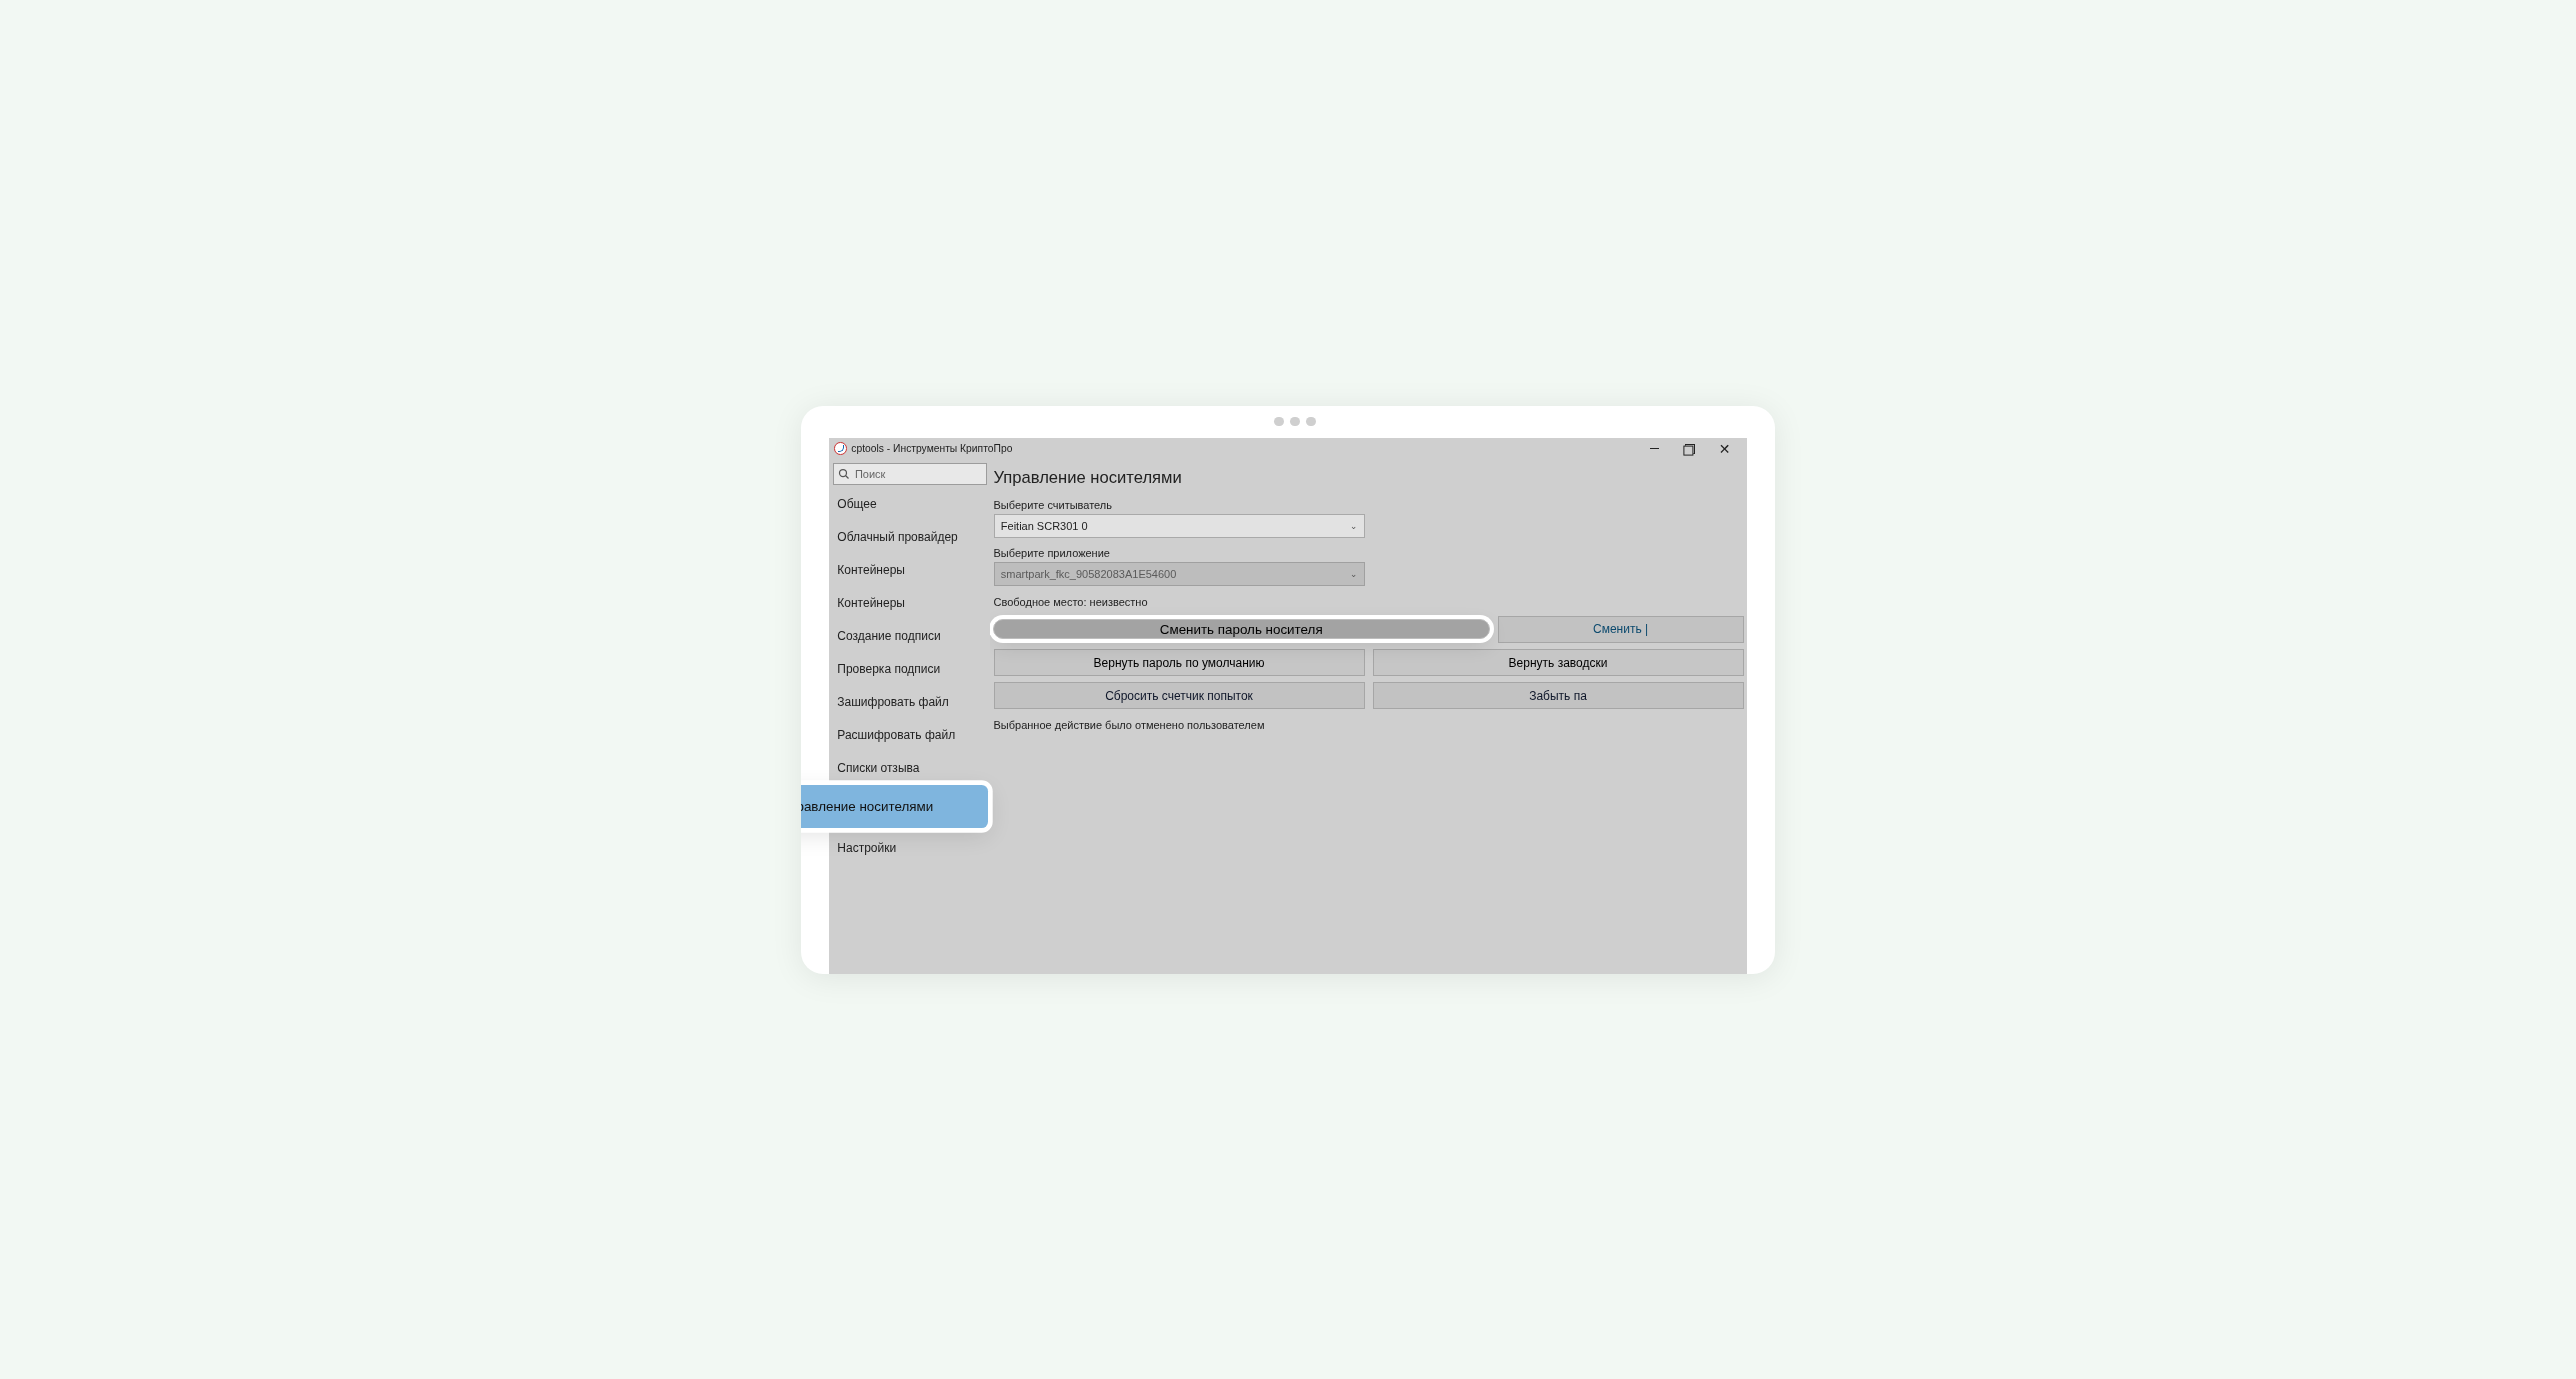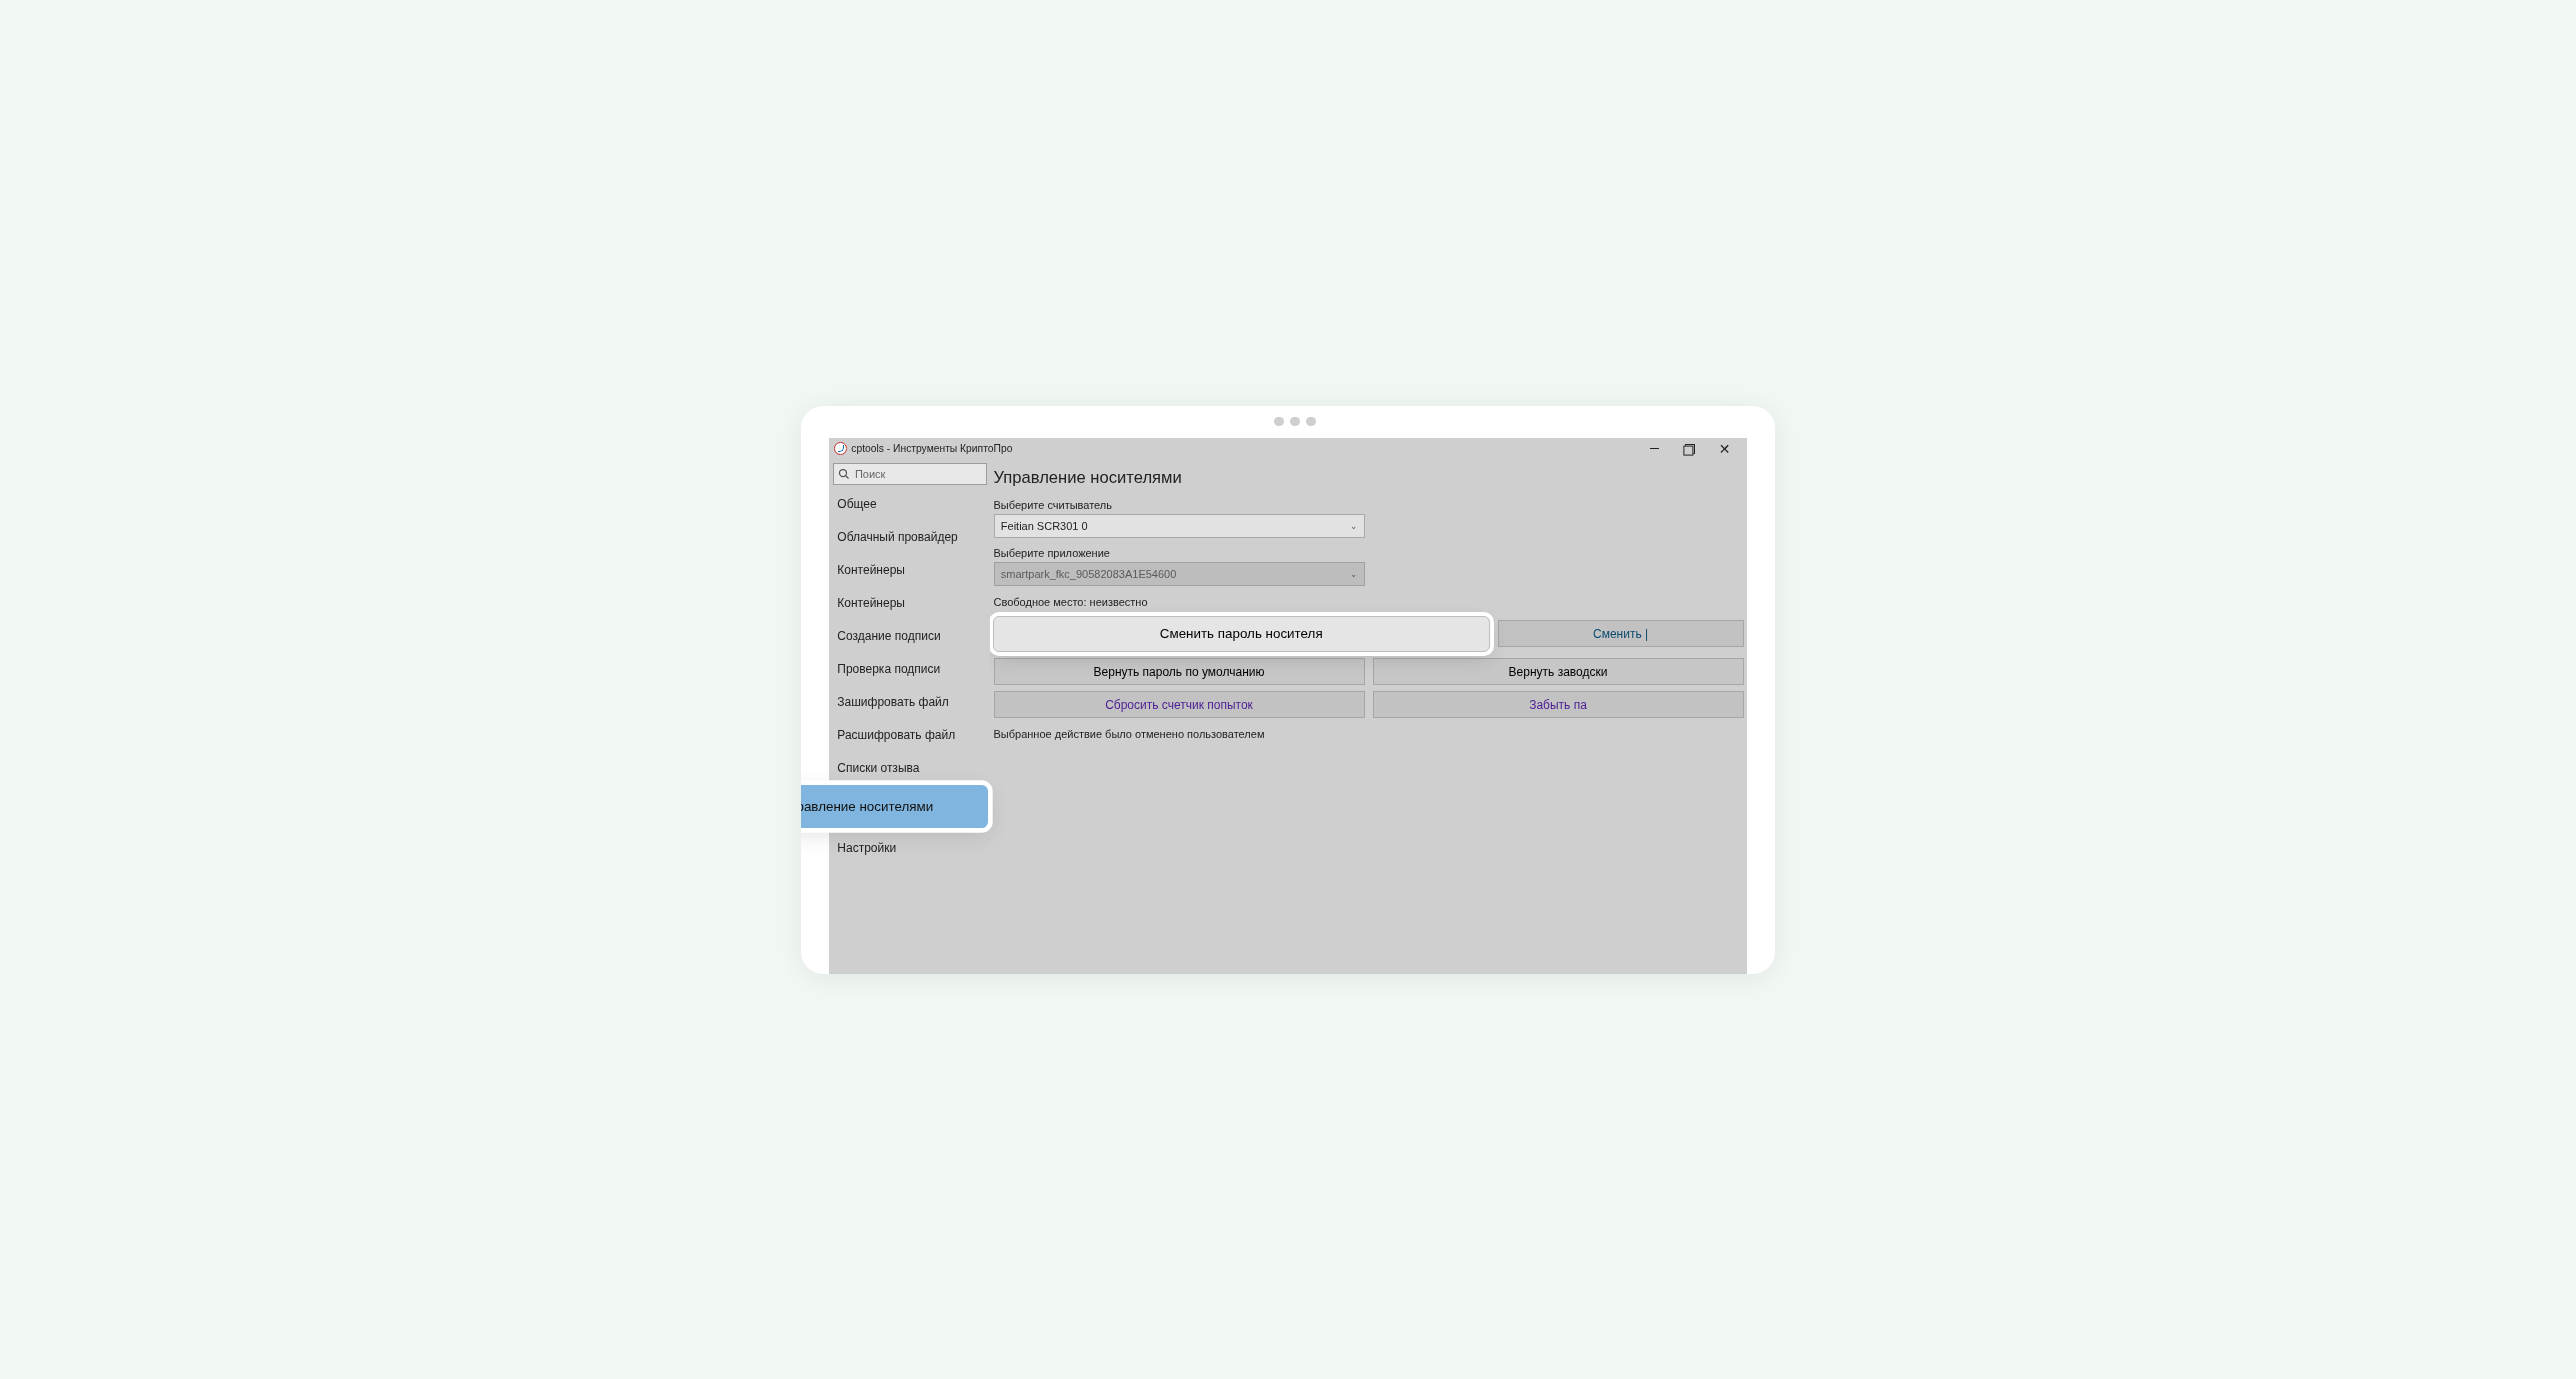--- a/index.html
+++ b/index.html
@@ -210,36 +210,36 @@
     margin-bottom: 9.5px;
   }
   .btn {
     height: 27px;
     background:#c2c2c2;
     border:0.8px solid #a6a6a6;
     display:flex;
     align-items:center;
     justify-content:center;
     font-size:12px;
-    color:#4c1d95;
+    color:#0f172a;
     cursor:pointer;
     white-space:nowrap;
     overflow:hidden;
   }
   .btn.disabled {
     color:#000000;
     background:#c6c6c6;
     cursor:default;
   }
   .btn-callout {
     position:relative;
-    height: 36px;
-    background:#e5e5e5;
+    height: 20px;
+    background:#a3a3a3;
     border:0.8px solid #bdbdbd;
-    border-radius:6px;
+    border-radius:13px;
     box-shadow: 0 0 0 4px #fff, 0 6.3px 20.5px rgba(0,0,0,0.12);
     font-size:13.4px;
     display:flex;
     align-items:center;
     justify-content:center;
     z-index:20;
     width: 497px;
     margin-left: -0.8px;
     cursor:pointer;
   }

